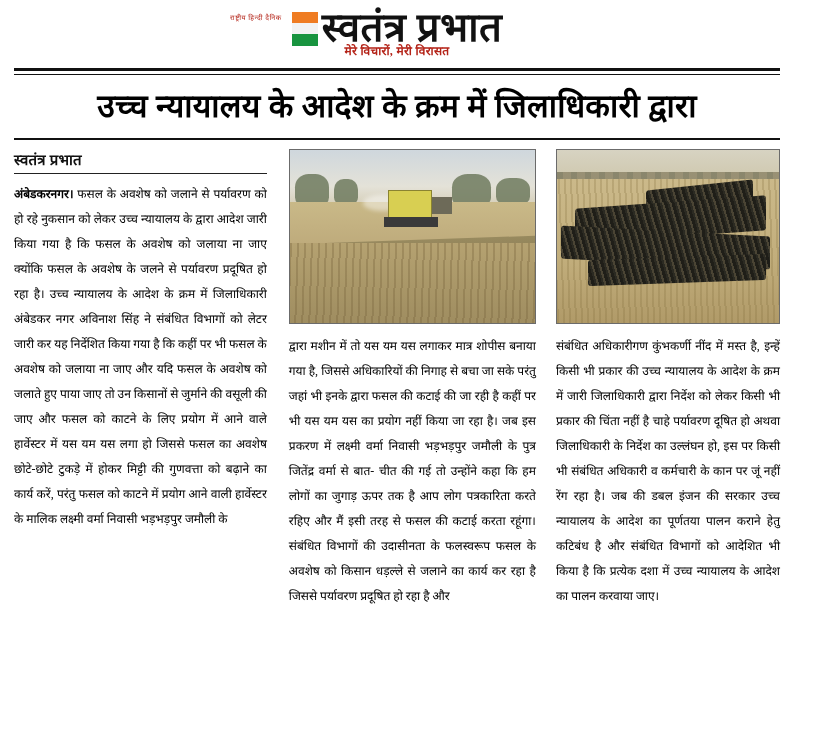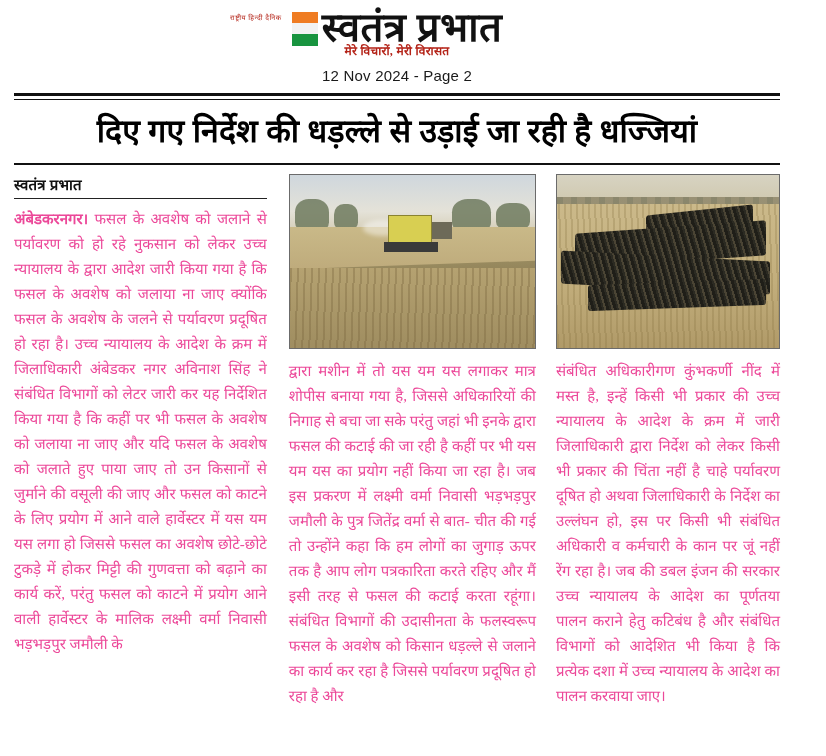--- a/index.html
+++ b/index.html
@@ -143,26 +143,26 @@
     padding-bottom: 4px;
     letter-spacing: 0.2px;
   }
   .byline-rule {
     border: none;
     border-top: 1px solid #222222;
     margin: 0 0 8px 0;
   }
   p.body {
     font-family: "Liberation Serif", serif;
-    font-size: 15px;
+    font-size: 12px;
     line-height: 25px;
     text-align: justify;
     text-justify: inter-word;
     margin: 0;
-    color: #ec4899;
+    color: #000000;
   }
   p.body .lead {
     font-weight: bold;
   }
 
   
   .photo {
     width: 100%;
     height: 175px;
     border: 1px solid #6b6b6b;
@@ -254,28 +254,27 @@
 <div class="page">
 
   <div class="masthead">
     <div class="masthead-logo">
       <span class="masthead-micro-left">राष्ट्रीय हिन्दी दैनिक</span>
       <span class="masthead-flag">
         <span class="flag-s1"></span><span class="flag-s2"></span><span class="flag-s3"></span>
       </span><span>स्वतंत्र प्रभात</span>
       <div class="masthead-sub">मेरे विचारों, मेरी विरासत</div>
     </div>
-    <div class="masthead-date">12 Nov 2024 - Page 2</div>
   </div>
 
   <hr class="rule-thick">
   <hr class="rule-thin">
 
   <div class="headline">
-    <span class="hl-line">दिए गए निर्देश की धड़ल्ले से उड़ाई जा रही है धज्जियां</span>
+    <span class="hl-line">उच्च न्यायालय के आदेश के क्रम में जिलाधिकारी द्वारा</span>
   </div>
 
   <hr class="rule-under-head">
 
   <div class="columns">
 
     <div class="col col-1">
       <div class="byline">स्वतंत्र प्रभात</div>
       <hr class="byline-rule">
       <p class="body"><span class="lead">अंबेडकरनगर।</span><span> फसल के अवशेष को जलाने से पर्यावरण को हो रहे नुकसान को लेकर उच्च न्यायालय के द्वारा आदेश जारी किया गया है कि फसल के अवशेष को जलाया ना जाए क्योंकि फसल के अवशेष के जलने से पर्यावरण प्रदूषित हो रहा है। उच्च न्यायालय के आदेश के क्रम में जिलाधिकारी अंबेडकर नगर अविनाश सिंह ने संबंधित विभागों को लेटर जारी कर यह निर्देशित किया गया है कि कहीं पर भी फसल के अवशेष को जलाया ना जाए और यदि फसल के अवशेष को जलाते हुए पाया जाए तो उन किसानों से जुर्माने की वसूली की जाए और फसल को काटने के लिए प्रयोग में आने वाले हार्वेस्टर में यस यम यस लगा हो जिससे फसल का अवशेष छोटे-छोटे टुकड़े में होकर मिट्टी की गुणवत्ता को बढ़ाने का कार्य करें, परंतु फसल को काटने में प्रयोग आने वाली हार्वेस्टर के मालिक लक्ष्मी वर्मा निवासी भड़भड़पुर जमौली के</span></p>

